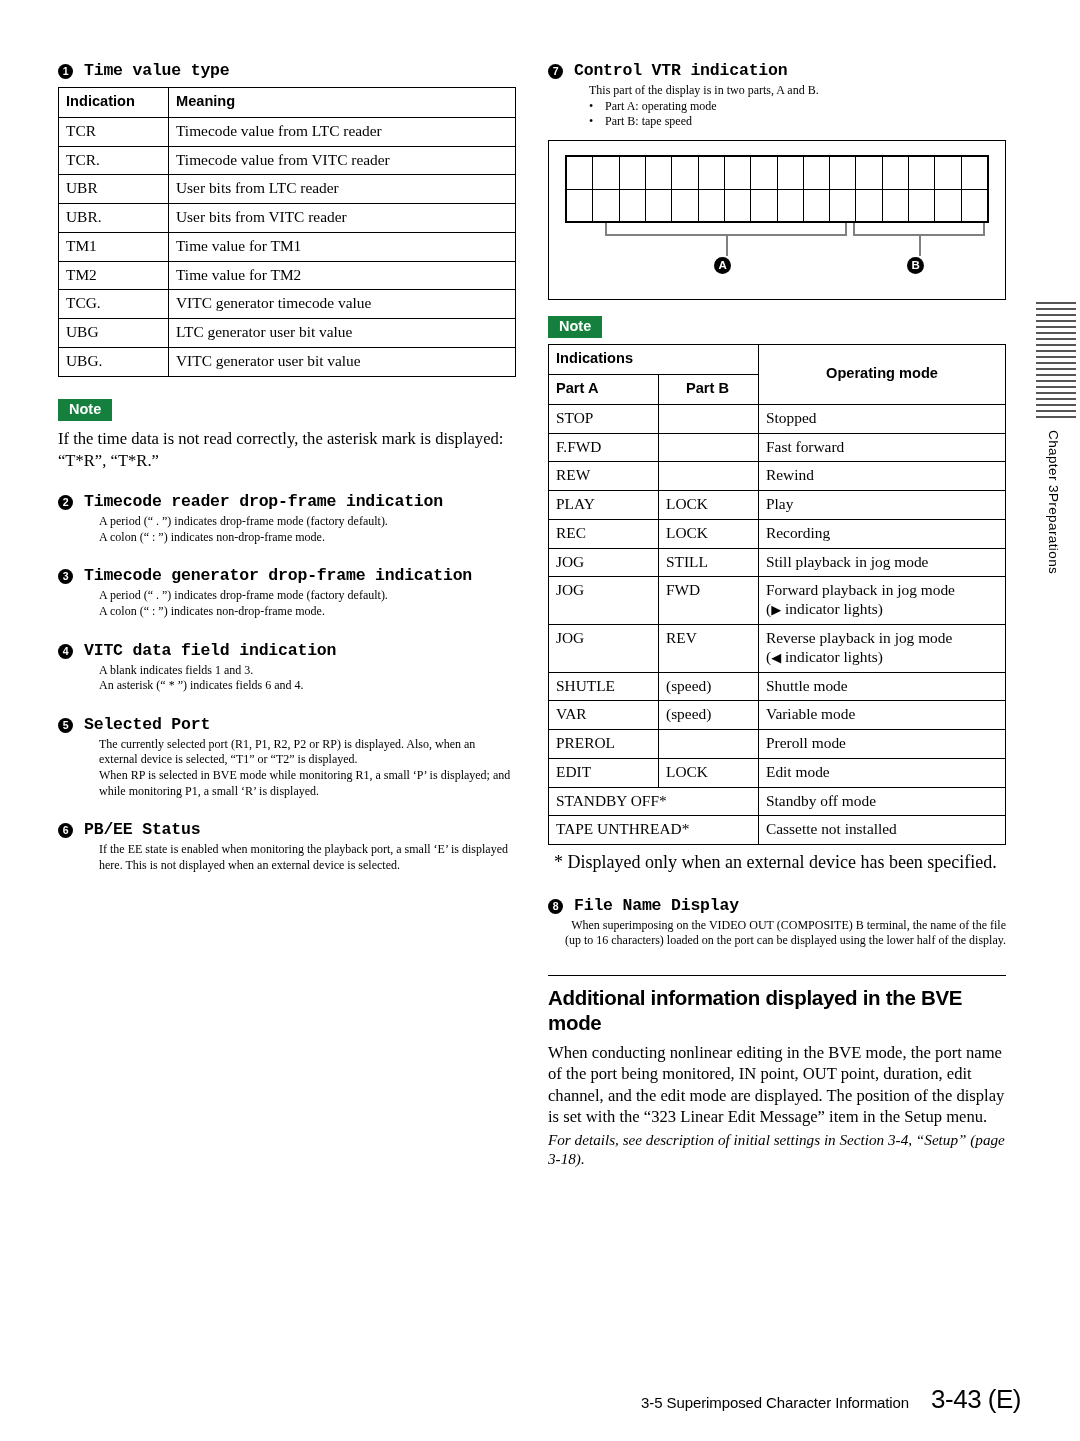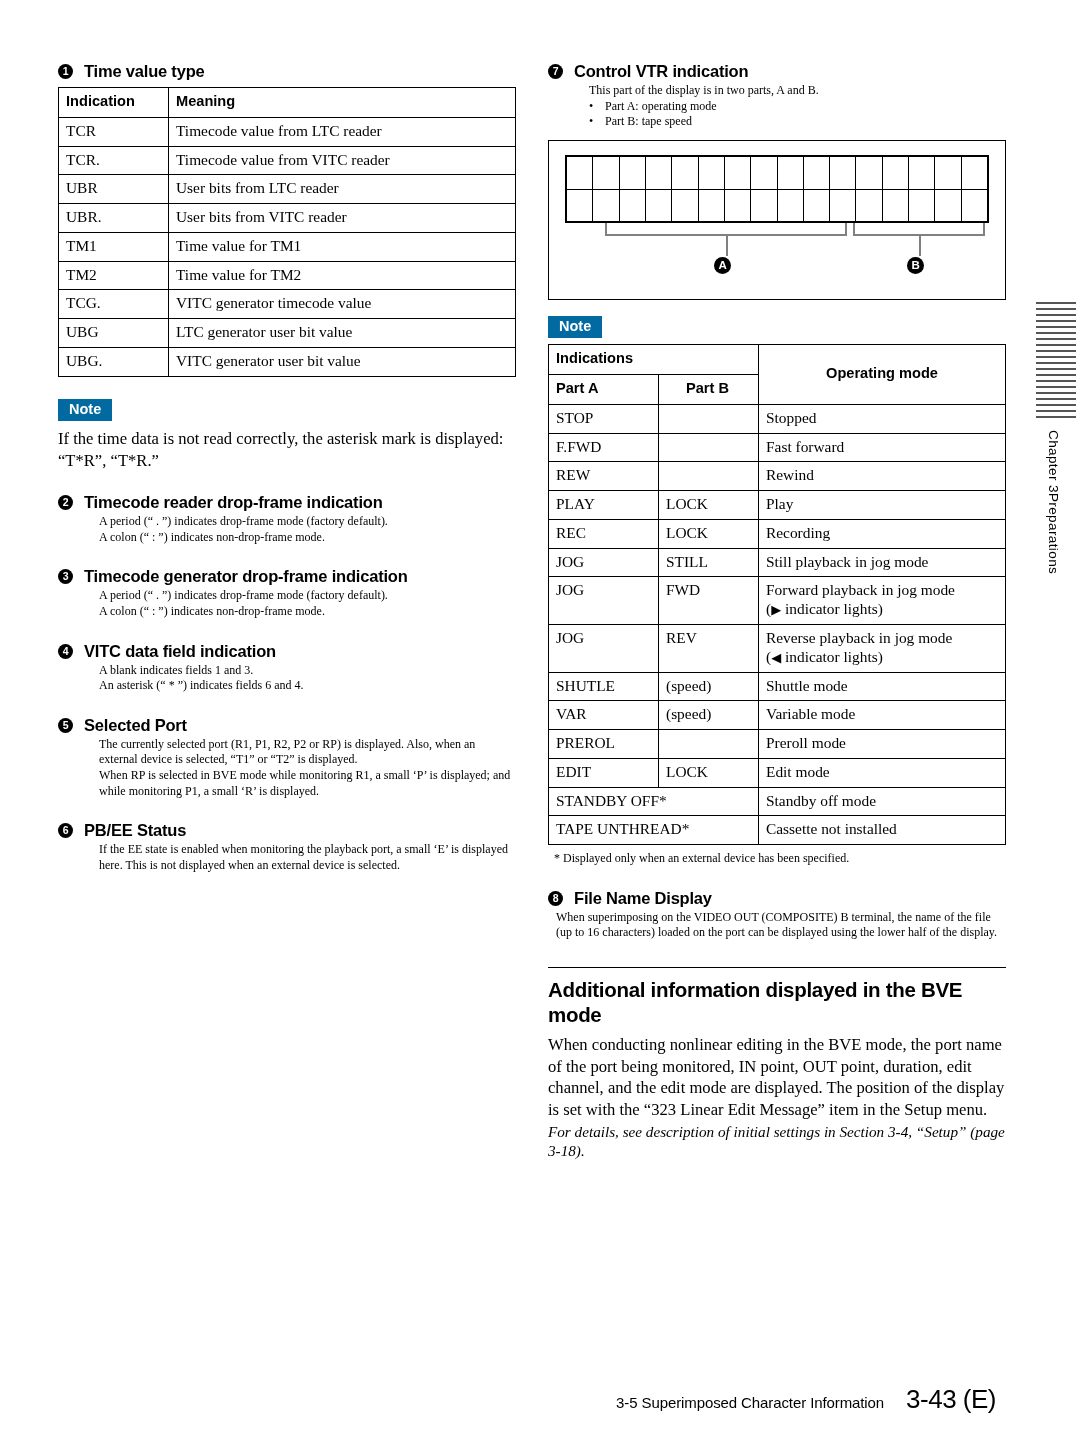--- a/index.html
+++ b/index.html
@@ -40,30 +40,30 @@
     background: #000;
     color: #fff;
     font-family: "Liberation Sans", sans-serif;
     font-size: 10.5px;
     font-weight: bold;
     line-height: 15px;
     text-align: center;
     margin-right: 11px;
     margin-top: 2px;
   }
-  .item-title { flex: 1 1 auto; }
+  .item-title { flex: 1 1 auto; font-family: Liberation Mono, monospace; }
 
   .item-body {
     margin-left: 41px;
     font-family: "Liberation Serif", serif;
     font-size: 12px;
     line-height: 1.30;
     margin-top: 2px;
   }
-  .item-body.no-indent { margin-left: 8px; }
+  .item-body.no-indent { margin-left: 8px; text-align: right; }
   .item-body p { margin: 0; }
 
   
   table.doc {
     border-collapse: collapse;
     width: 100%;
     margin-top: 6px;
     border-radius: 27px;
   }
   table.doc th, table.doc td {
@@ -94,21 +94,21 @@
   .tbl-opmode .c-b { width: 100px; padding-left: 27px; }
   .tbl-opmode td { font-size: 15.4px; }
   .tbl-opmode th.opmode {
     text-align: center;
     vertical-align: middle;
   }
 
   
   .note-badge {
     display: inline-block;
-    background: #0369a1;
+    background: #15803d;
     color: #fff;
     font-family: "Liberation Sans", sans-serif;
     font-weight: bold;
     font-size: 14.5px;
     padding: 2px 11px 3px 11px;
     line-height: 1.2;
   }
   .note-block { margin-top: 22px; }
   .note-text {
     margin-top: 7px;
@@ -160,21 +160,21 @@
     font-family: "Liberation Sans", sans-serif;
     font-size: 11.5px;
     font-weight: bold;
     line-height: 17px;
     text-align: center;
   }
 
   
   .footnote {
     margin-top: 6px;
-    font-size: 12px;
+    font-size: 18px;
     line-height: 1.3;
     padding-left: 6px;
     text-indent: -14px;
     margin-left: 14px;
   }
 
   
   .section {
     margin-top: 26px;
     border-top: 1.6px solid #000;
@@ -219,21 +219,21 @@
     font-size: 13.5px;
     letter-spacing: 0.4px;
     white-space: nowrap;
     margin-left: 10px;
   }
   .tab-text .gap { display: inline-block; width: 12px; }
 
   
   .footer {
     position: absolute;
-    left: 536px;
+    left: 561px;
     top: 1384px;
     width: 460px;
     display: flex;
     align-items: baseline;
     justify-content: flex-end;
     font-family: "Liberation Sans", sans-serif;
   }
   .footer-sec {
     font-size: 15px;
     letter-spacing: -0.1px;

